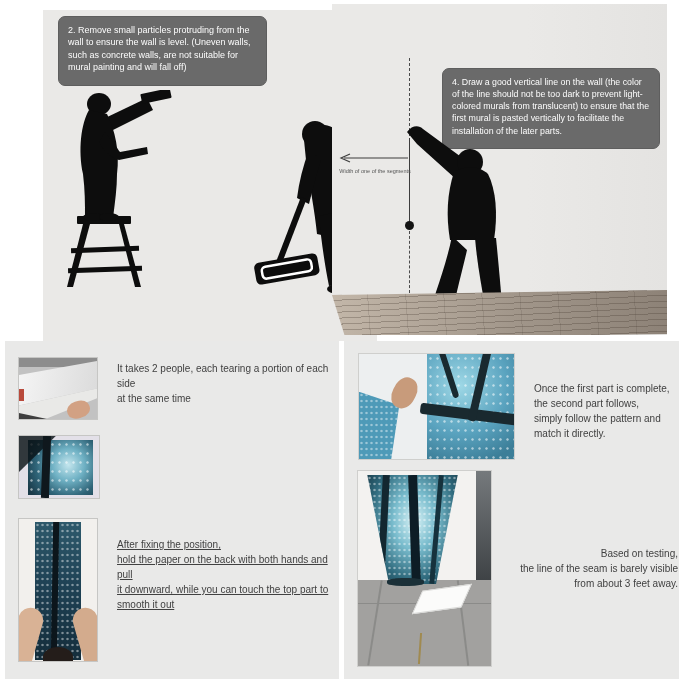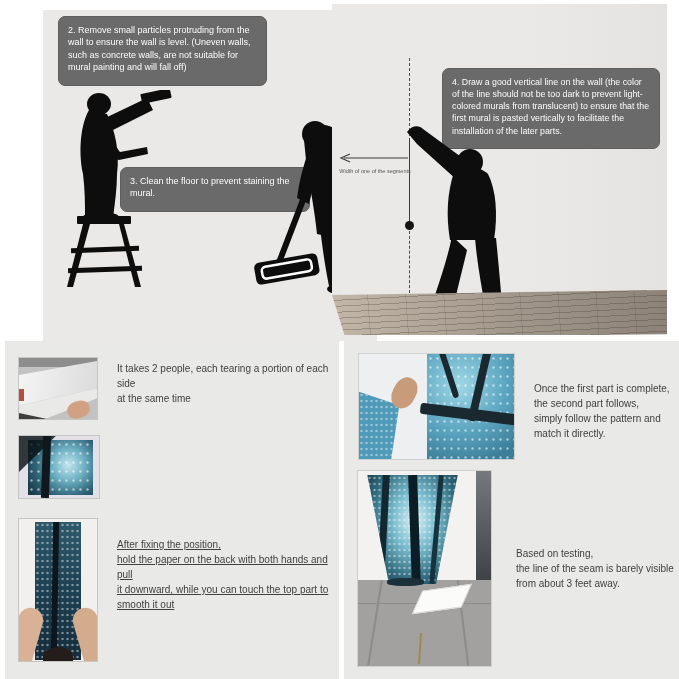--- a/index.html
+++ b/index.html
@@ -102,30 +102,29 @@
   .t2{left:47%;top:0;width:10%;height:100%;background:#0d1d26;transform:rotate(-2deg);}
   .t3{left:74%;top:0;width:6%;height:100%;background:#16323d;transform:rotate(5deg);}
   .p5-crumple{left:22%;top:55%;width:28%;height:4%;background:#1b3038;border-radius:40%;}
   .p5-paper{left:44%;top:60%;width:36%;height:10%;background:#fbfbfa;border:1px solid #d8d8d6;
             transform:rotate(-8deg) skewX(-32deg);}
 
   .c1{left:112px;top:20px;width:220px;}
   .c2{left:112px;top:105px;width:220px;}
   .c3{left:112px;top:196px;width:222px;text-decoration:underline;}
   .c4{left:190px;top:40px;width:143px;}
-  .c5{left:172px;top:205px;width:162px;}
+  .c5{left:172px;top:205px;width:162px;text-align:right;}
 </style>
 </head>
 <body>
 
 <div class="canvas">
 
   <section class="quad q-tl">
     <div class="note-box box2">2. Remove small particles protruding from the wall to ensure the wall is level. (Uneven walls, such as concrete walls, are not suitable for mural painting and will fall off)</div>
-    <div class="note-box box3">3. Clean the floor to prevent staining the mural.</div>
 
     <svg class="sil sil-scraper" viewBox="0 0 132 197" fill="#0d0d0d">
       <rect x="34" y="126" width="54" height="8" rx="1"></rect>
       <path d="M40 134 L24 197 L30 197 L47 134 Z"></path>
       <path d="M81 134 L98 197 L92 197 L76 134 Z"></path>
       <rect x="28" y="157" width="68" height="5" transform="rotate(-2 62 159)"></rect>
       <rect x="25" y="177" width="74" height="5" transform="rotate(-2 62 179)"></rect>
       <ellipse cx="56" cy="14" rx="12" ry="11"></ellipse>
       <path d="M58 30 L104 8 L110 20 L66 42 Z"></path>
       <rect x="98" y="1" width="30" height="10" rx="1" transform="rotate(-12 113 6)"></rect>

